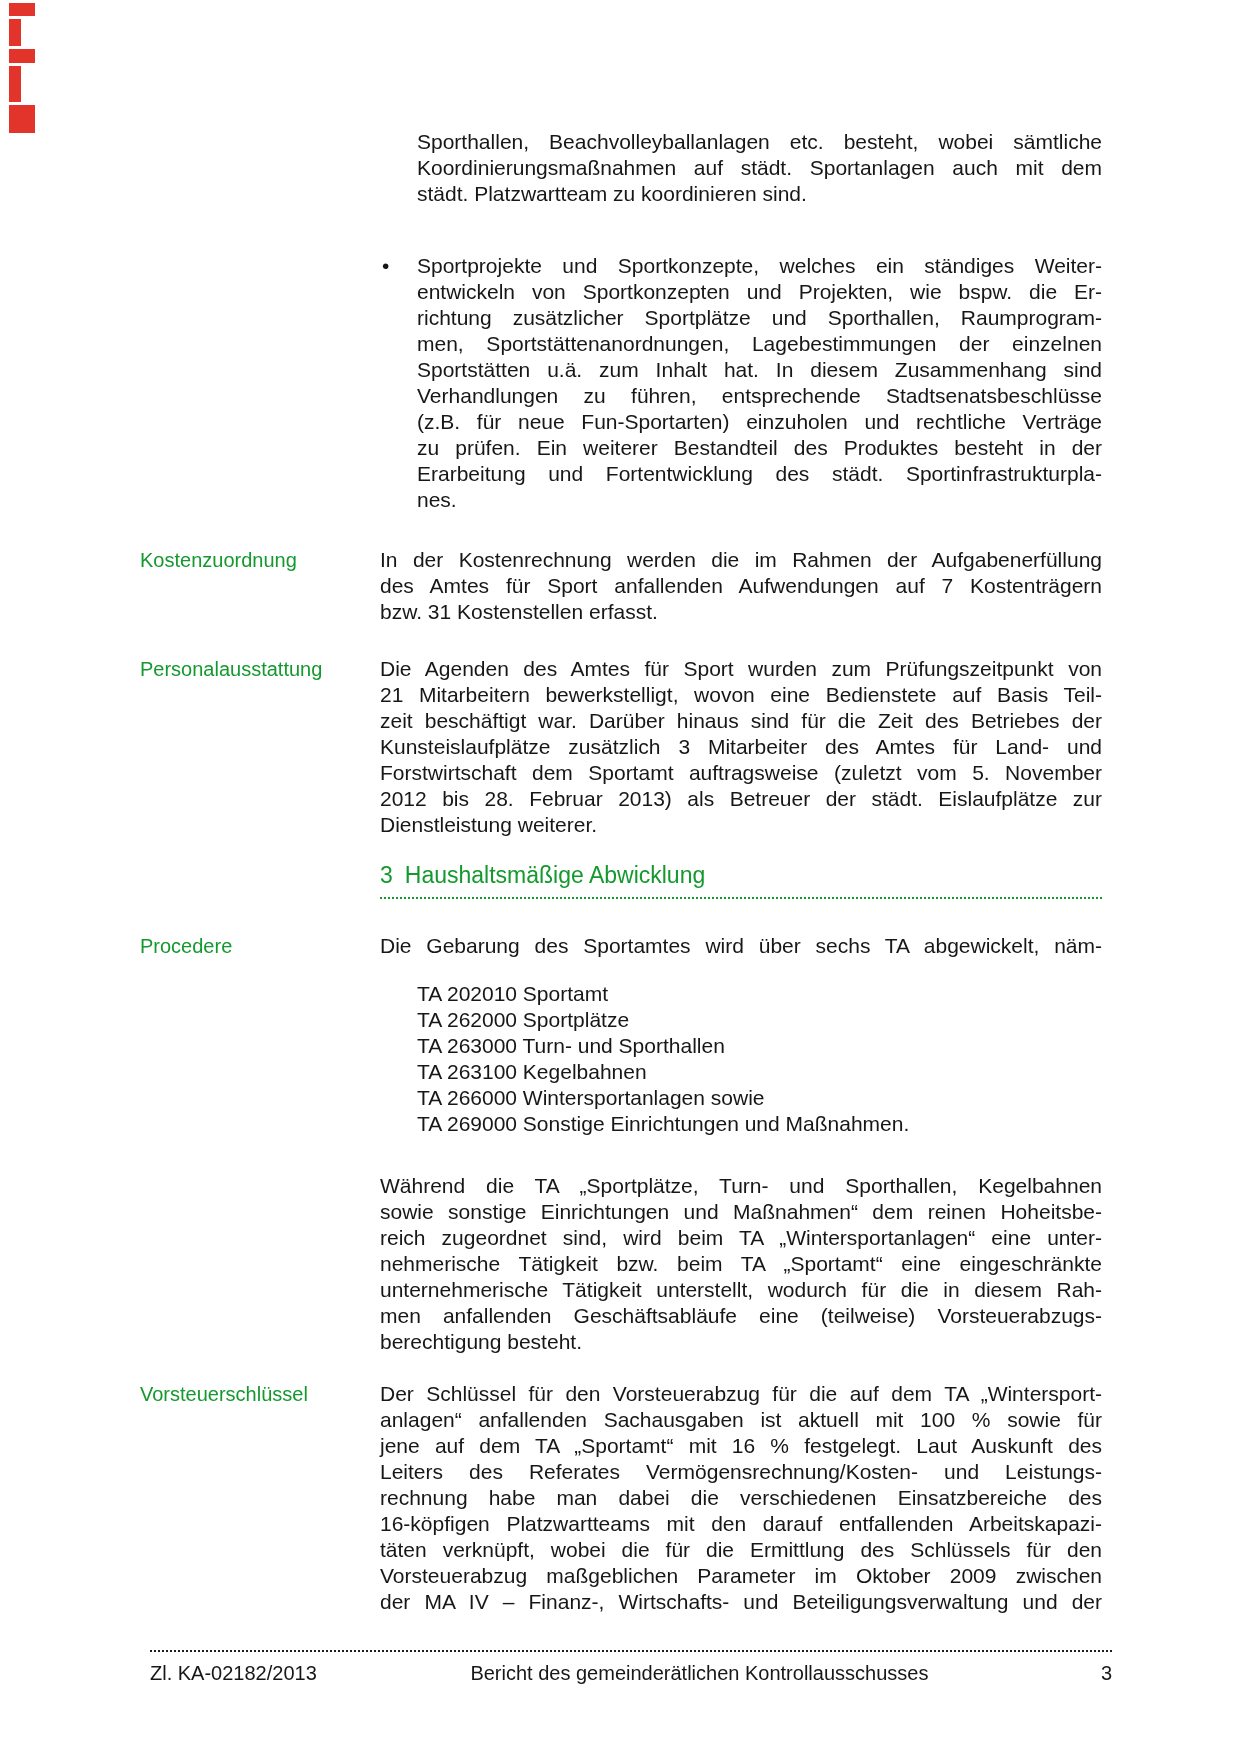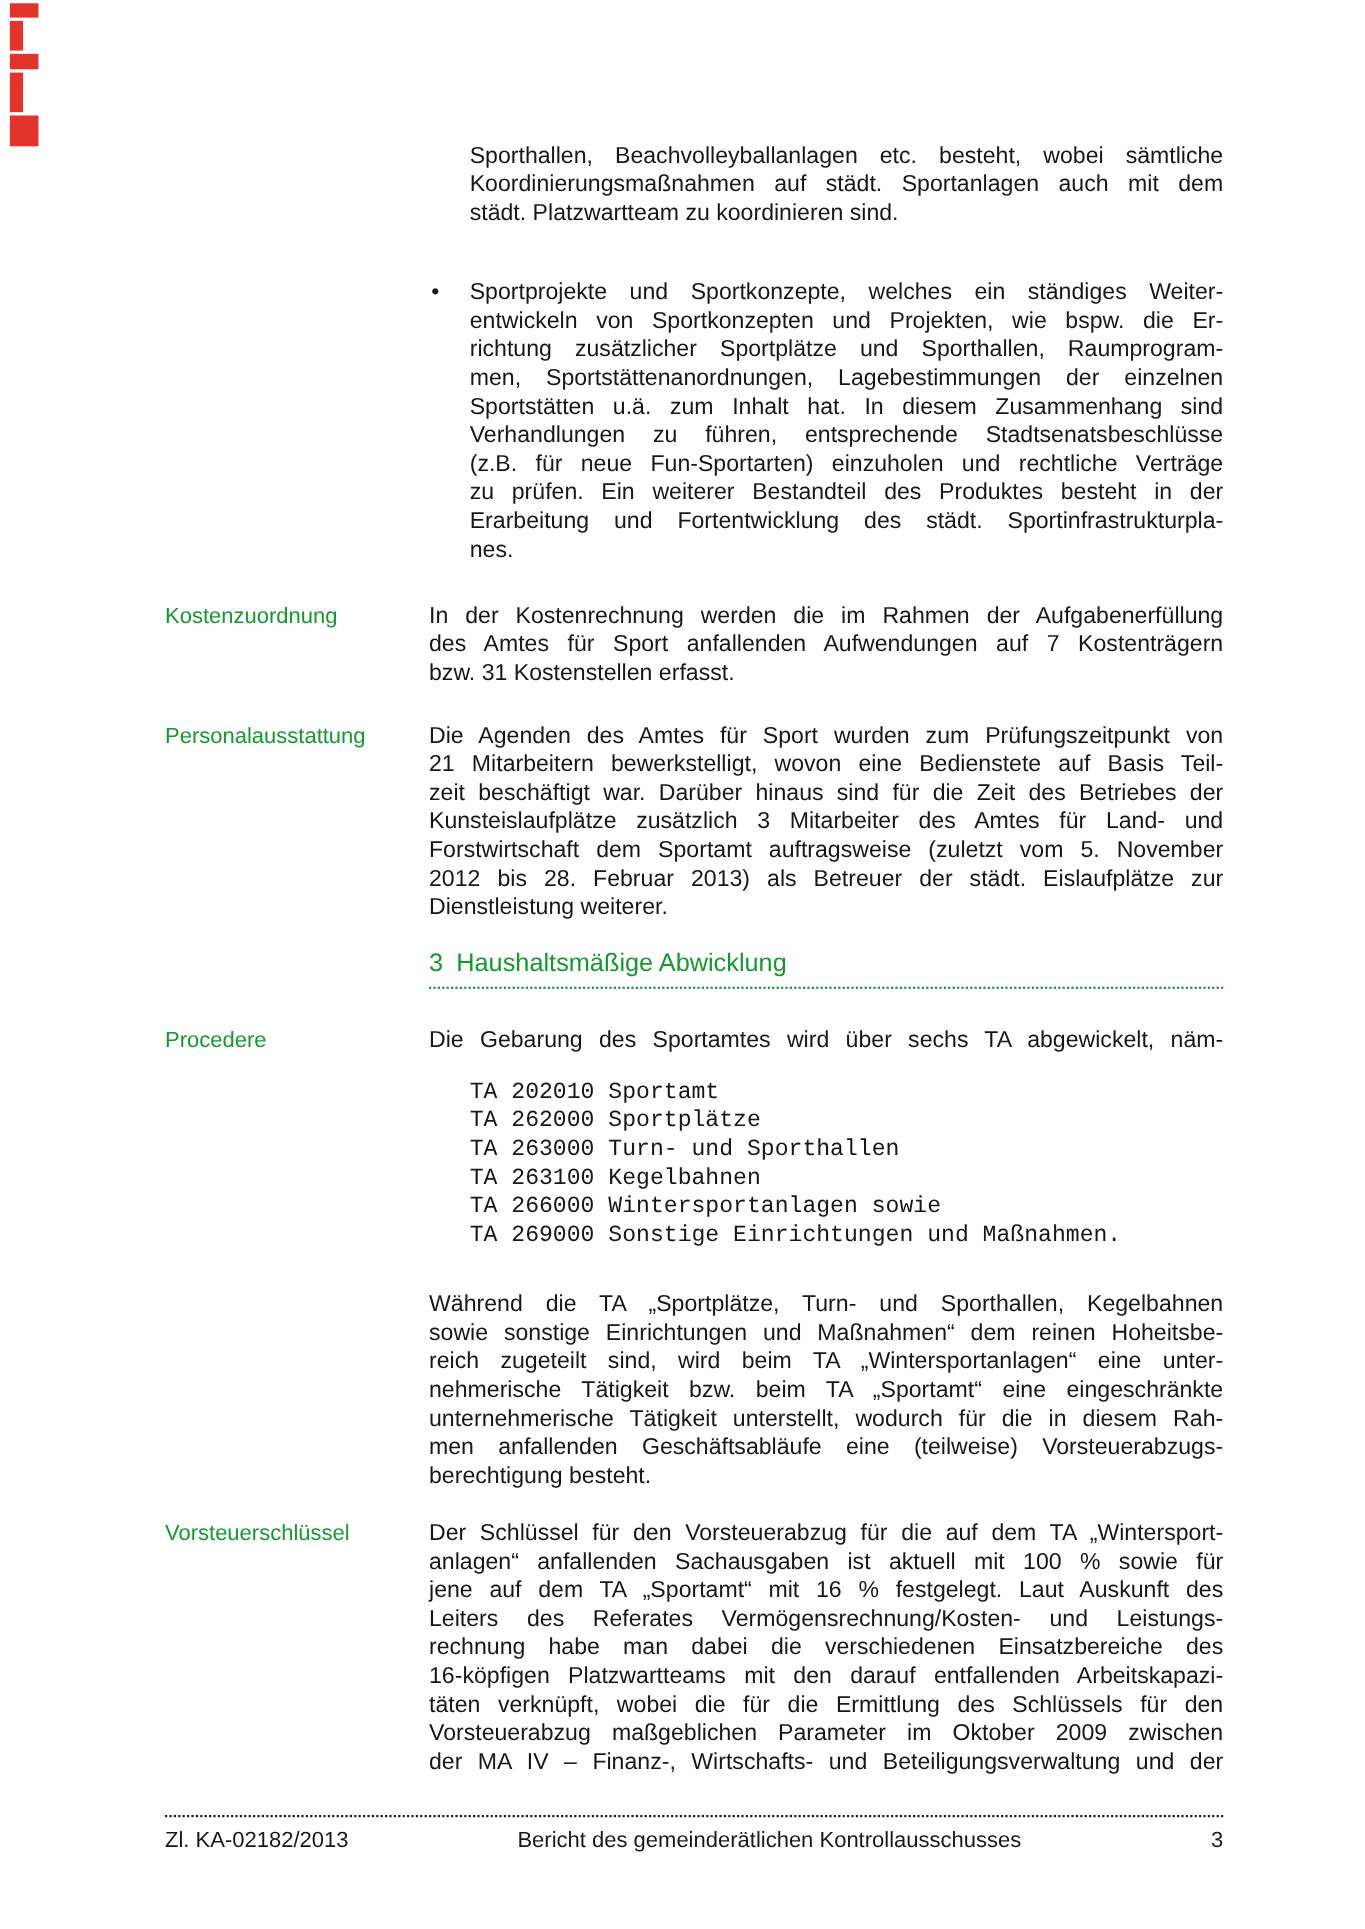--- a/index.html
+++ b/index.html
@@ -10,21 +10,21 @@
   }
   
   .corner-marks { position:absolute; left:9px; top:3px; width:30px; height:132px; }
   .corner-marks i { position:absolute; display:block; background:var(--red); }
   .cm1 { left:0; top:0;    width:26px; height:13px; }
   .cm2 { left:0; top:16px; width:12px; height:27px; }
   .cm3 { left:0; top:46px; width:26px; height:14px; }
   .cm4 { left:0; top:63px; width:12px; height:36px; }
   .cm5 { left:0; top:102px;width:26px; height:28px; }
 
-  .content { position:absolute; left:150px; top:129px; width:962px; }
+  .content { position:absolute; left:140px; top:129px; width:962px; }
   .row { display:flex; align-items:flex-start; }
   .label-col { width:240px; flex:0 0 240px; font-size:20px; line-height:26px; color:var(--green); }
   .text-col  { width:722px; flex:0 0 722px; font-size:21px; line-height:26px; }
   .indent { padding-left:37px; box-sizing:border-box; }
 
   .tline { text-align:justify; text-align-last:justify; }
   .tline.lastline { text-align-last:left; }
   .list .tline { text-align:left; text-align-last:left; }
 
   .para-continuation { margin-bottom:46px; }
@@ -33,21 +33,21 @@
   .para-kosten { margin-bottom:31px; }
   .para-personal { margin-bottom:24px; }
 
   .heading-block {
     text-align:left; color:var(--green); font-size:23px; line-height:27px;
     border-bottom:2px dotted var(--green); padding-bottom:8px; margin-bottom:34px;
   }
   .hsp { display:inline-block; width:12px; }
 
   .para-procedere { margin-bottom:22px; }
-  .ta-list { margin-bottom:36px;font-family:Liberation Mono, monospace; }
+  .ta-list { margin-bottom:36px; }
   .para-hoheit { margin-bottom:26px; }
 
   .footer {
     position:absolute; left:150px; top:1650px; width:962px;
     border-top:2px dotted #1c1c1c; padding-top:9px;
     display:flex; align-items:baseline; font-size:20px; line-height:24px;
   }
   .footer .ref { flex:0 0 auto; }
   .footer .ftitle { flex:1 1 auto; text-align:center; }
   .footer .pnum { flex:0 0 auto; text-align:right; min-width:30px; }
@@ -139,21 +139,21 @@
             <div class="tline">TA 202010 Sportamt</div>
             <div class="tline">TA 262000 Sportplätze</div>
             <div class="tline">TA 263000 Turn- und Sporthallen</div>
             <div class="tline">TA 263100 Kegelbahnen</div>
             <div class="tline">TA 266000 Wintersportanlagen sowie</div>
             <div class="tline lastline">TA 269000 Sonstige Einrichtungen und Maßnahmen.</div>
           </div>
         <div class="para-hoheit">
             <div class="tline">Während die TA „Sportplätze, Turn- und Sporthallen, Kegelbahnen</div>
             <div class="tline">sowie sonstige Einrichtungen und Maßnahmen“ dem reinen Hoheitsbe-</div>
-            <div class="tline">reich zugeteilt sind, wird beim TA „Wintersportanlagen“ eine unter-</div>
+            <div class="tline">reich zugeordnet sind, wird beim TA „Wintersportanlagen“ eine unter-</div>
             <div class="tline">nehmerische Tätigkeit bzw. beim TA „Sportamt“ eine eingeschränkte</div>
             <div class="tline">unternehmerische Tätigkeit unterstellt, wodurch für die in diesem Rah-</div>
             <div class="tline">men anfallenden Geschäftsabläufe eine (teilweise) Vorsteuerabzugs-</div>
             <div class="tline lastline">berechtigung besteht.</div>
           </div>
       </div>
     </div>
 
     <div class="row">
       <div class="label-col">Vorsteuerschlüssel</div>

